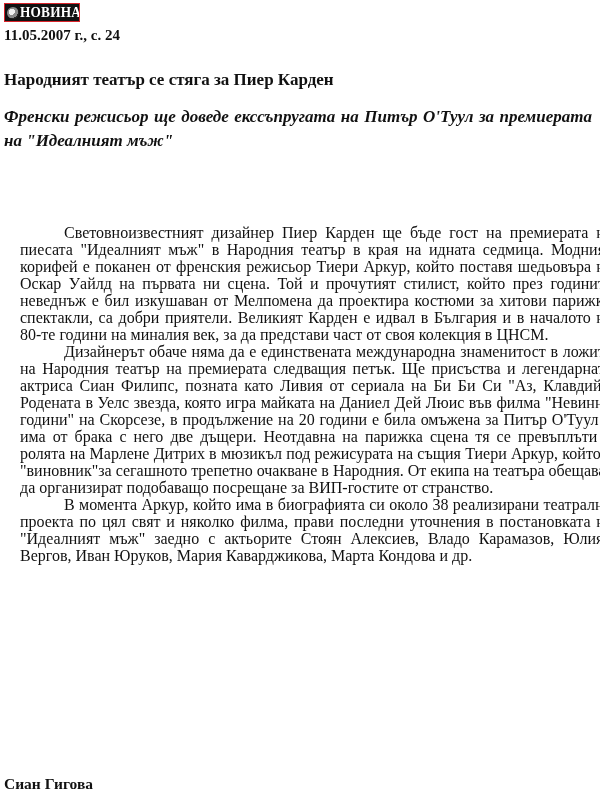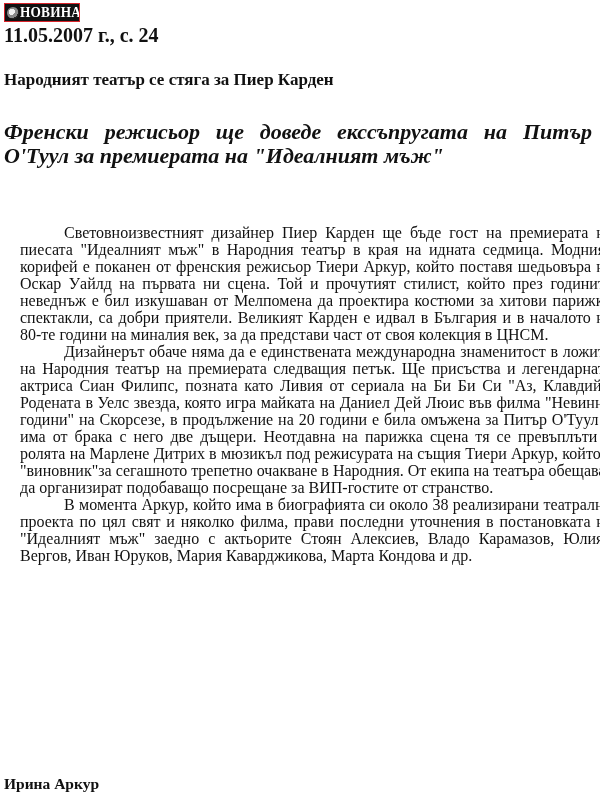--- a/index.html
+++ b/index.html
@@ -45,40 +45,40 @@
       letter-spacing: 0.2px;
       line-height: 1;
       transform: scaleX(0.95);
       transform-origin: left center;
     }
     .dateline {
       position: absolute;
       left: 4px;
       top: 26px;
       font-weight: bold;
-      font-size: 20px;
+      font-size: 15px;
       line-height: 18px;
     }
     .headline {
       position: absolute;
       left: 4px;
       top: 70px;
       font-weight: bold;
       font-size: 17px;
       line-height: 20px;
       white-space: nowrap;
     }
     .subheadline {
       position: absolute;
       left: 4px;
-      top: 120px;
+      top: 105px;
       width: 588px;
       font-weight: bold;
       font-style: italic;
-      font-size: 22px;
+      font-size: 17px;
       line-height: 24px;
       text-align: justify;
       text-align-last: left;
     }
     .body-text {
       position: absolute;
       left: 20px;
       top: 224px;
       width: 592px;
       font-size: 16px;
@@ -111,13 +111,13 @@
 <div class="headline">Народният театър се стяга за Пиер Карден</div>
 
 <div class="subheadline">Френски режисьор ще доведе екссъпругата на Питър О'Туул за премиерата на "Идеалният мъж"</div>
 
 <div class="body-text">
   <p>Световноизвестният дизайнер Пиер Карден ще бъде гост на премиерата на пиесата "Идеалният мъж" в Народния театър в края на идната седмица. Модният корифей е поканен от френския режисьор Тиери Аркур, който поставя шедьовъра на Оскар Уайлд на първата ни сцена. Той и прочутият стилист, който през годините неведнъж е бил изкушаван от Мелпомена да проектира костюми за хитови парижки спектакли, са добри приятели. Великият Карден е идвал в България и в началото на 80-те години на миналия век, за да представи част от своя колекция в ЦНСМ.</p>
   <p>Дизайнерът обаче няма да е единствената международна знаменитост в ложите на Народния театър на премиерата следващия петък. Ще присъства и легендарната актриса Сиан Филипс, позната като Ливия от сериала на Би Би Си "Аз, Клавдий". Родената в Уелс звезда, която игра майката на Даниел Дей Люис във филма "Невинни години" на Скорсезе, в продължение на 20 години е била омъжена за Питър О'Туул и има от брака с него две дъщери. Неотдавна на парижка сцена тя се превъплъти в ролята на Марлене Дитрих в мюзикъл под режисурата на същия Тиери Аркур, който е "виновник"за сегашното трепетно очакване в Народния. От екипа на театъра обещават да организират подобаващо посрещане за ВИП-гостите от странство.</p>
   <p>В момента Аркур, който има в биографията си около 38 реализирани театрални проекта по цял свят и няколко филма, прави последни уточнения в постановката на "Идеалният мъж" заедно с актьорите Стоян Алексиев, Владо Карамазов, Юлиян Вергов, Иван Юруков, Мария Каварджикова, Марта Кондова и др.</p>
 </div>
 
-<div class="author">Ирина Аркур</div>
+<div class="author">Сиан Гигова</div>
 
 </body></html>

